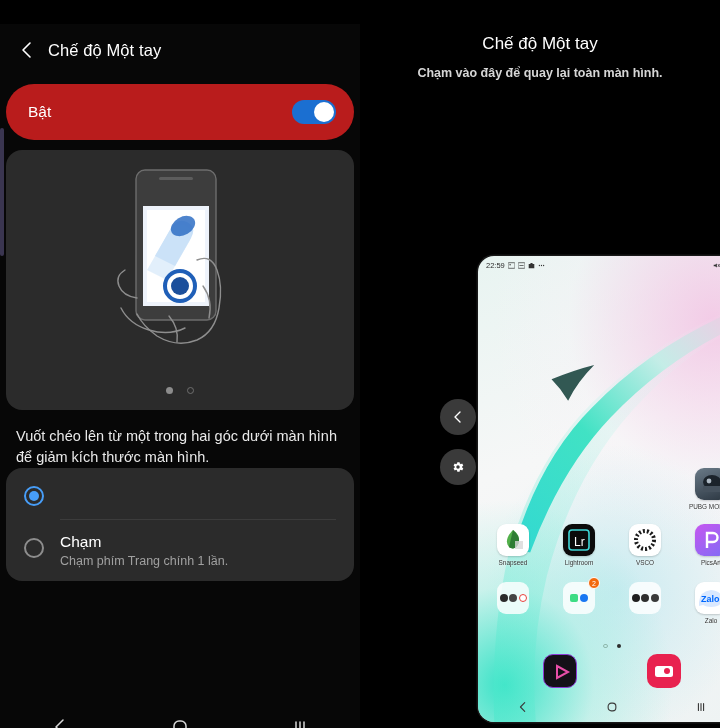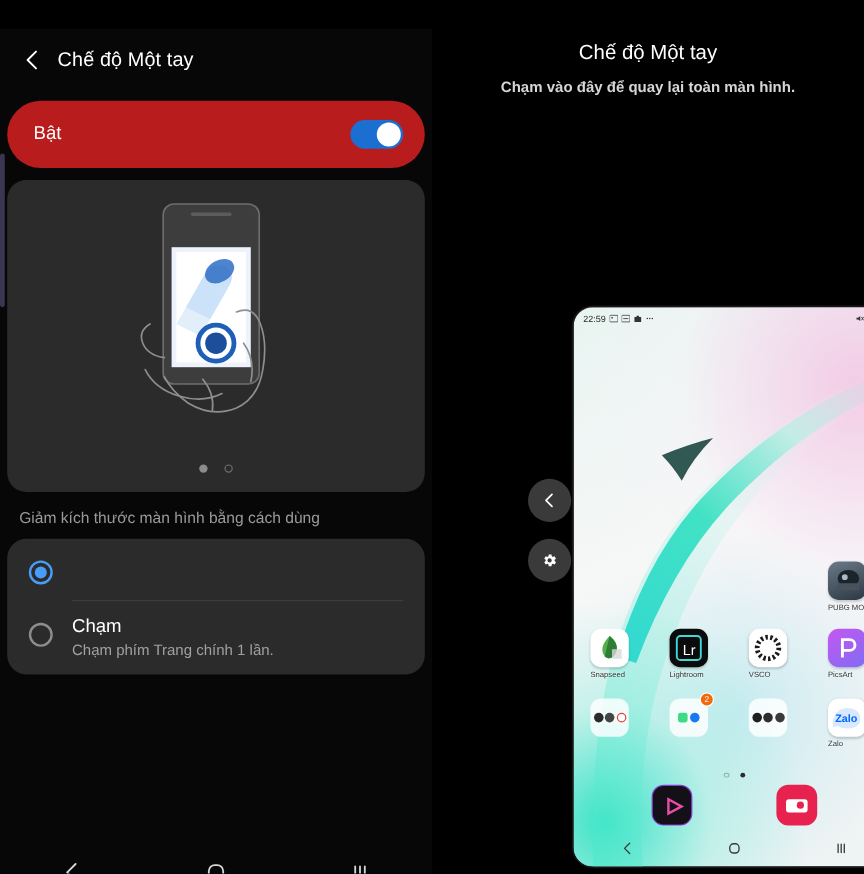--- a/index.html
+++ b/index.html
@@ -213,21 +213,21 @@
   
   .app-row {
     position: absolute;
     display: flex;
     justify-content: space-between;
     left: 14px; right: 14px;
   }
   .app {
     width: 42px;
     display: flex; flex-direction: column;
-    gap: 3px;
+    align-items: center; gap: 3px;
   }
   .app-ico {
     width: 32px; height: 32px;
     border-radius: 9px;
     position: relative;
     overflow: visible;
     box-shadow: 0 1px 2px rgba(0,0,0,.18);
   }
   .app-lbl {
     font-size: 6.4px;
@@ -326,21 +326,21 @@
           <path d="M84 158 Q94 170 92 184" fill="none" stroke="#8e8e8e" stroke-width="1.4" stroke-linecap="round"></path>
           <path d="M118 128 Q128 142 124 160" fill="none" stroke="#8e8e8e" stroke-width="1.4" stroke-linecap="round"></path>
         </svg>
       </div>
       <div class="dots">
         <div class="dot on"></div>
         <div class="dot off"></div>
       </div>
     </div>
 
-    <div class="desc-sub">Giảm kích thước màn hình bằng cách dùng</div>
+    <div class="desc-main">Vuốt chéo lên từ một trong hai góc dưới màn hình để giảm kích thước màn hình.</div>
 
     <div class="radio-card">
       <div class="radio-row">
         <div class="radio sel"></div>
       </div>
       <div class="radio-divider"></div>
       <div class="radio-row">
         <div class="radio unsel"></div>
         <div class="radio-texts">
           <div class="radio-title">Chạm</div>

